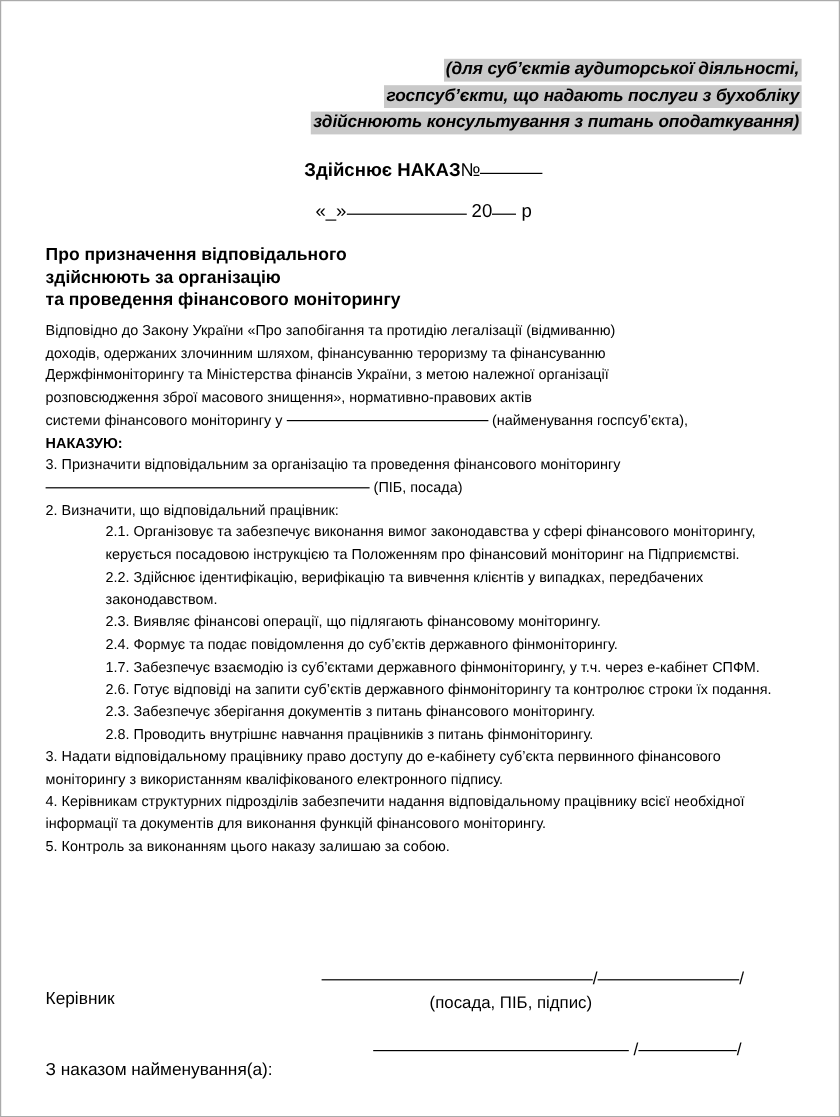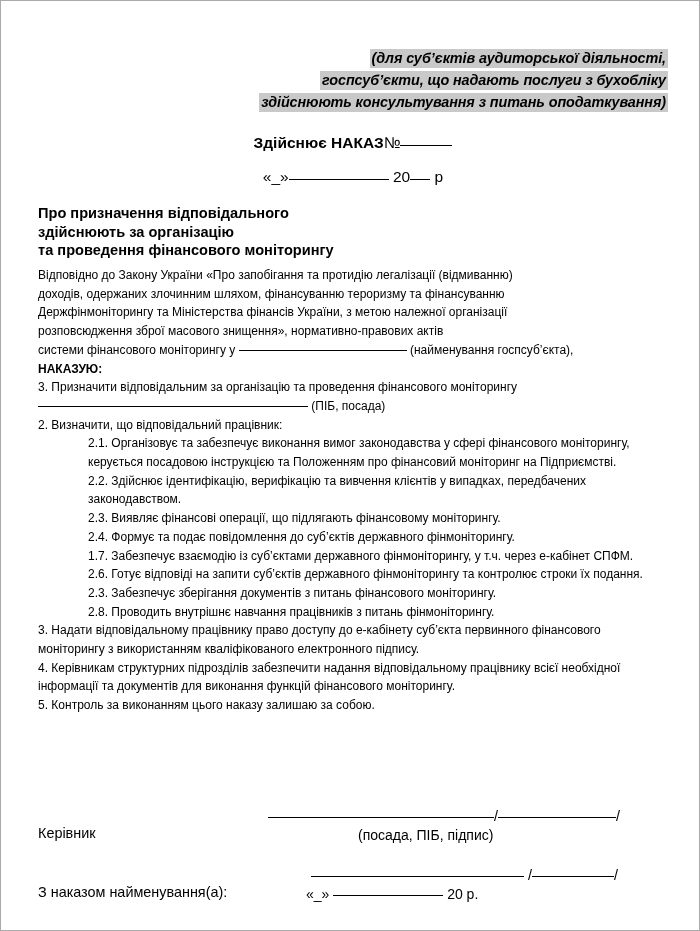--- a/index.html
+++ b/index.html
@@ -222,18 +222,17 @@
         <span class="sig-label">Керівник</span>
         <span class="sig-lines" style="left:230px;"><span class="fill" style="width:226px;"></span><span>/</span><span class="fill" style="width:118px;"></span><span>/</span></span>
         <span class="sig-caption" style="left:320px;">(посада, ПІБ, підпис)</span>
       </div>
     </div>
 
     <div class="sig-block sig-2">
       <div class="sig-row">
         <span class="sig-label">З наказом найменування(а):</span>
         <span class="sig-lines" style="left:273px;"><span class="fill" style="width:213px;"></span> <span>/</span><span class="fill" style="width:82px;"></span><span>/</span></span>
-        <span class="sig-caption" style="left:268px;"><span>«_»</span> <span class="fill" style="width:110px;vertical-align:3px;"></span> <span>20 р.</span></span>
       </div>
     </div>
 
   </div>
 </div>
 
 </body></html>

